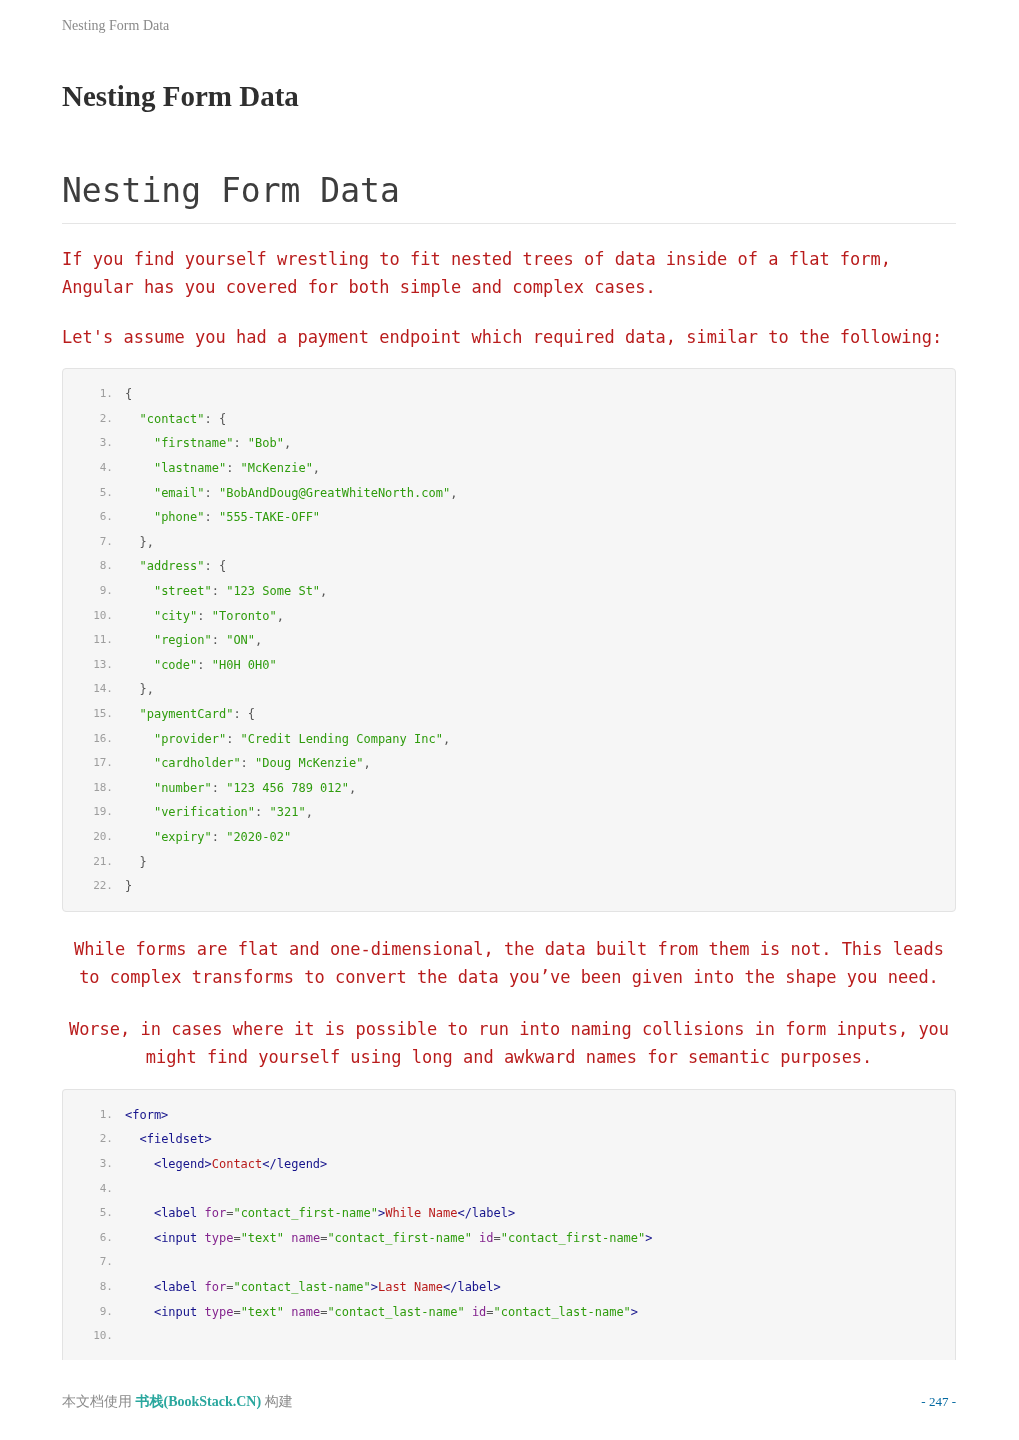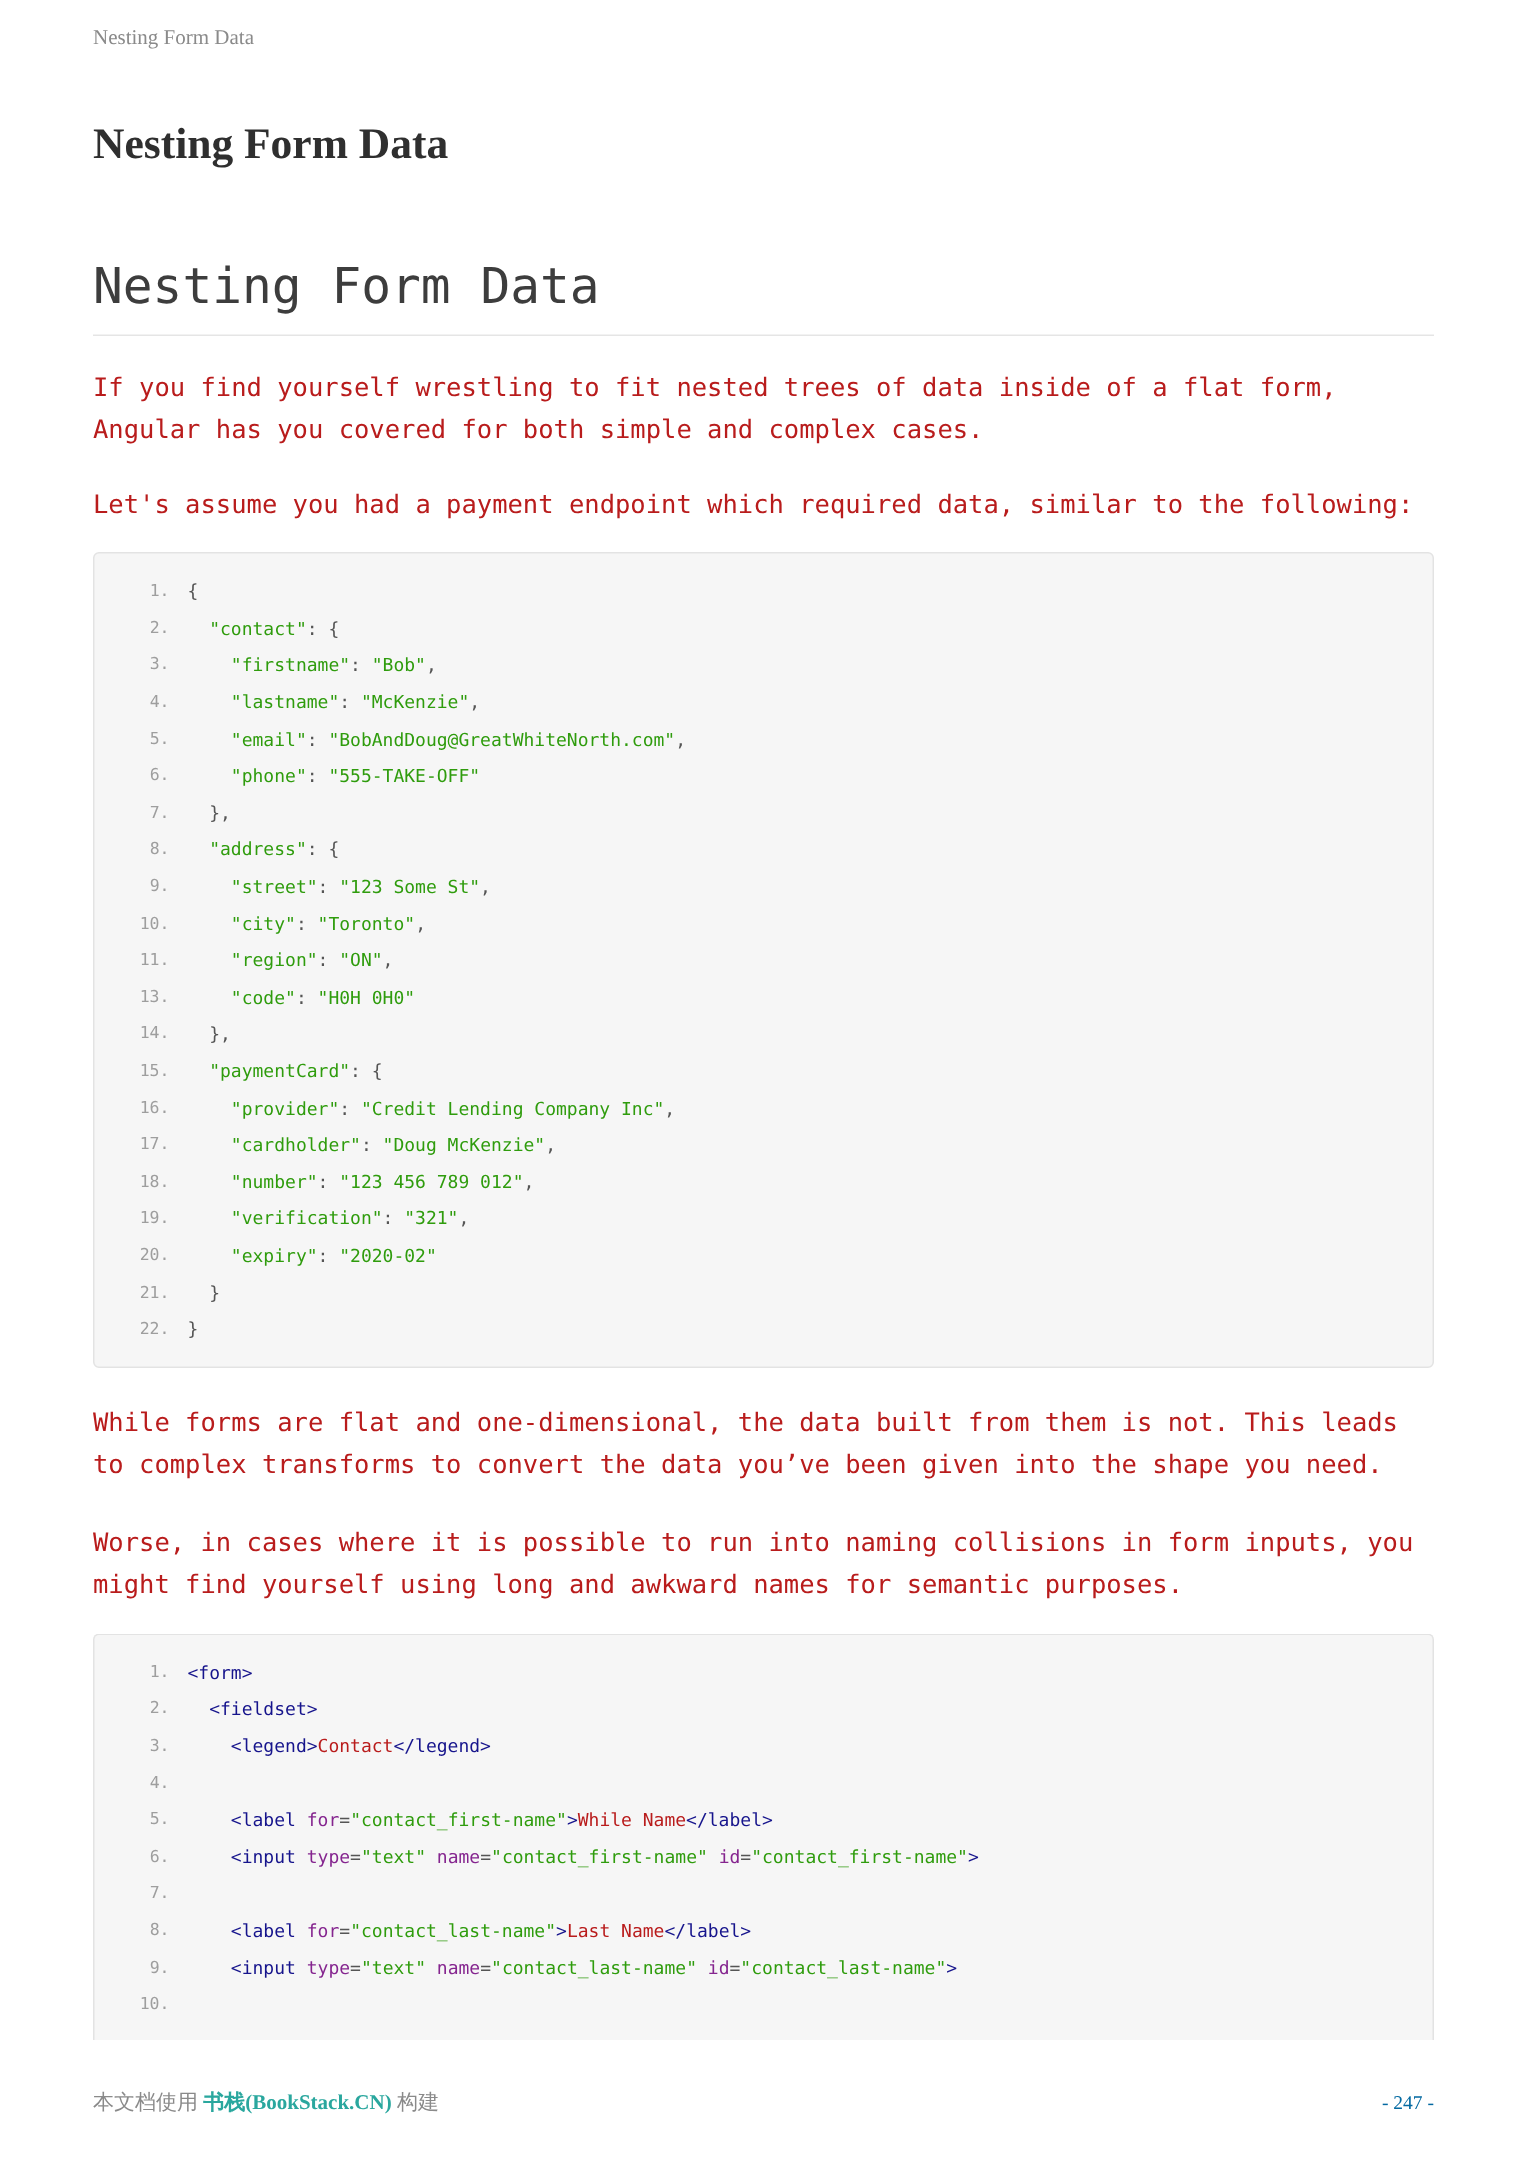--- a/index.html
+++ b/index.html
@@ -34,21 +34,21 @@
     color: #3d3d3d;
     padding-bottom: 13px;
     border-bottom: 1px solid #e5e5e5;
   }
   p.body-text {
     font-size: 17px;
     line-height: 28.5px;
     color: #b91c1c;
     margin-top: 21px;
   }
-  p.mt-lg { margin-top: 23px; }
+  p.mt-lg { margin-top: 23px; text-align: center; }
   .code-block {
     margin-top: 17px;
     background: #f6f6f6;
     border: 1px solid #e3e3e3;
     border-radius: 4px;
     padding: 13px 14px 12px 14px;
     font-size: 12px;
     line-height: 24.6px;
   }
   .code-block-cut {

